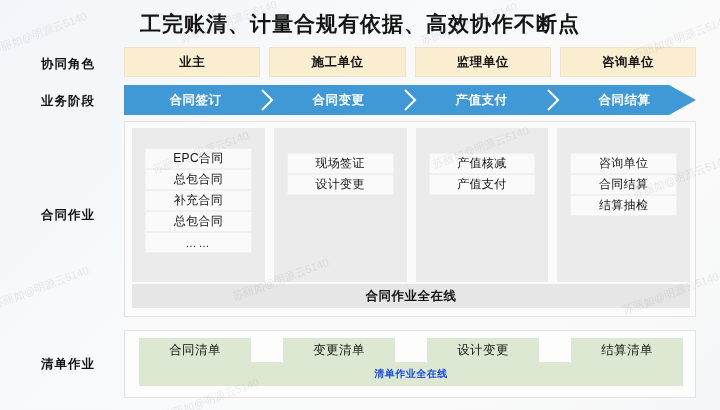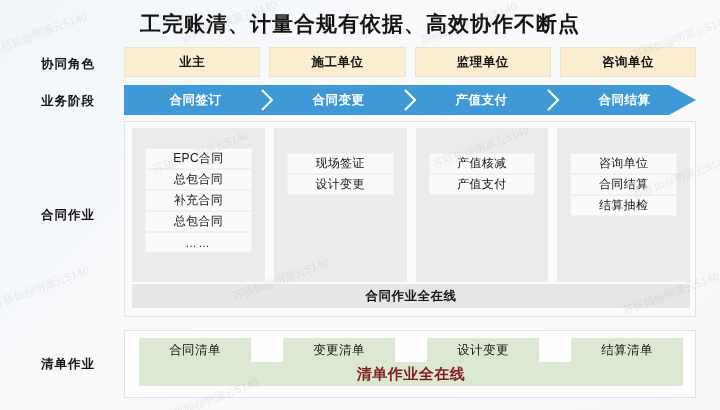--- a/index.html
+++ b/index.html
@@ -200,23 +200,23 @@
     letter-spacing: 0.4px;
   }
   .list-online-bar {
     position: absolute;
     left: 14px; bottom: 11px;
     width: 544px; height: 24px;
     background: #dde8d2;
     display: flex;
     align-items: center;
     justify-content: center;
-    font-size: 15px;
-    font-weight: bold;
-    color: #7f1d1d;
+    font-size: 10px;
+    font-weight: bold;
+    color: #1d4ed8;
     letter-spacing: 0.5px;
   }
 </style>
 </head>
 <body>
 
 <div class="wm-layer">
   <div class="wm" style="left:-12px; top:26px;">苏丽如@明源云5140</div>
   <div class="wm" style="left:178px; top:14px;">苏丽如@明源云5140</div>
   <div class="wm" style="left:418px; top:16px;">苏丽如@明源云5140</div>

